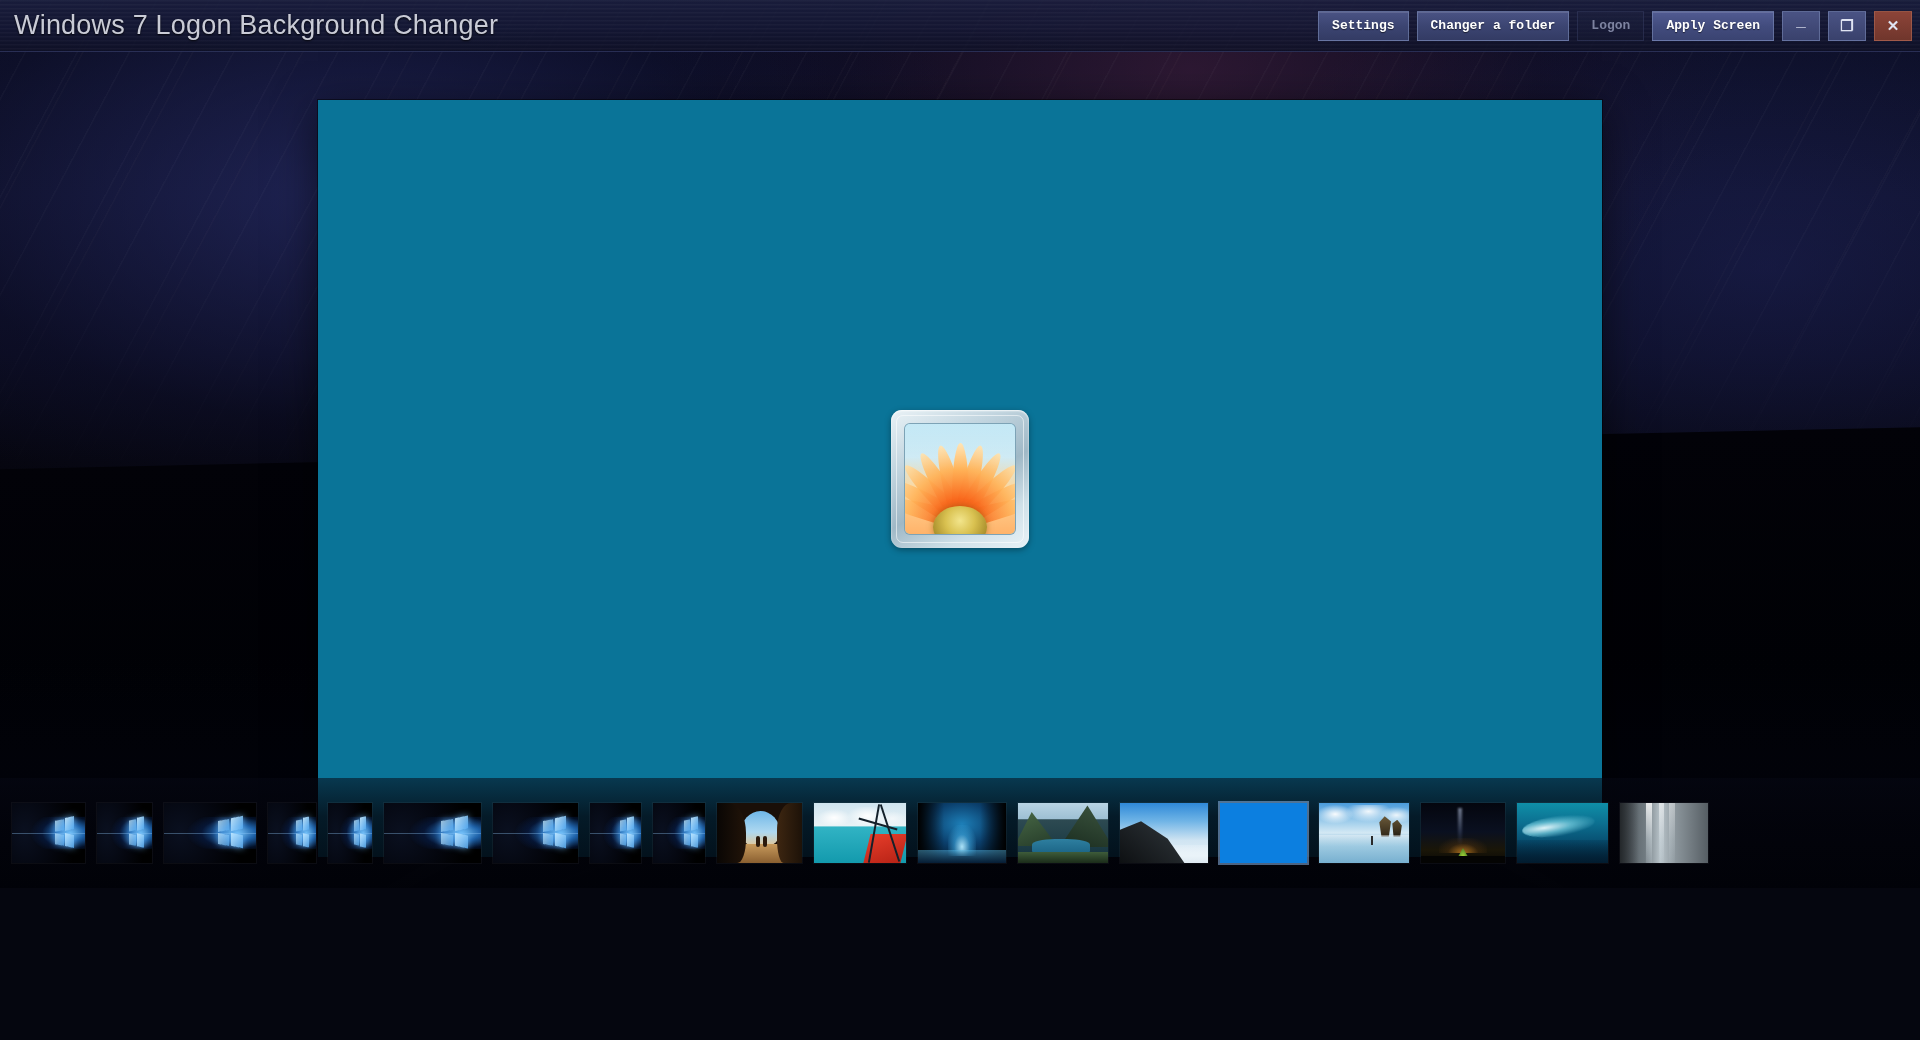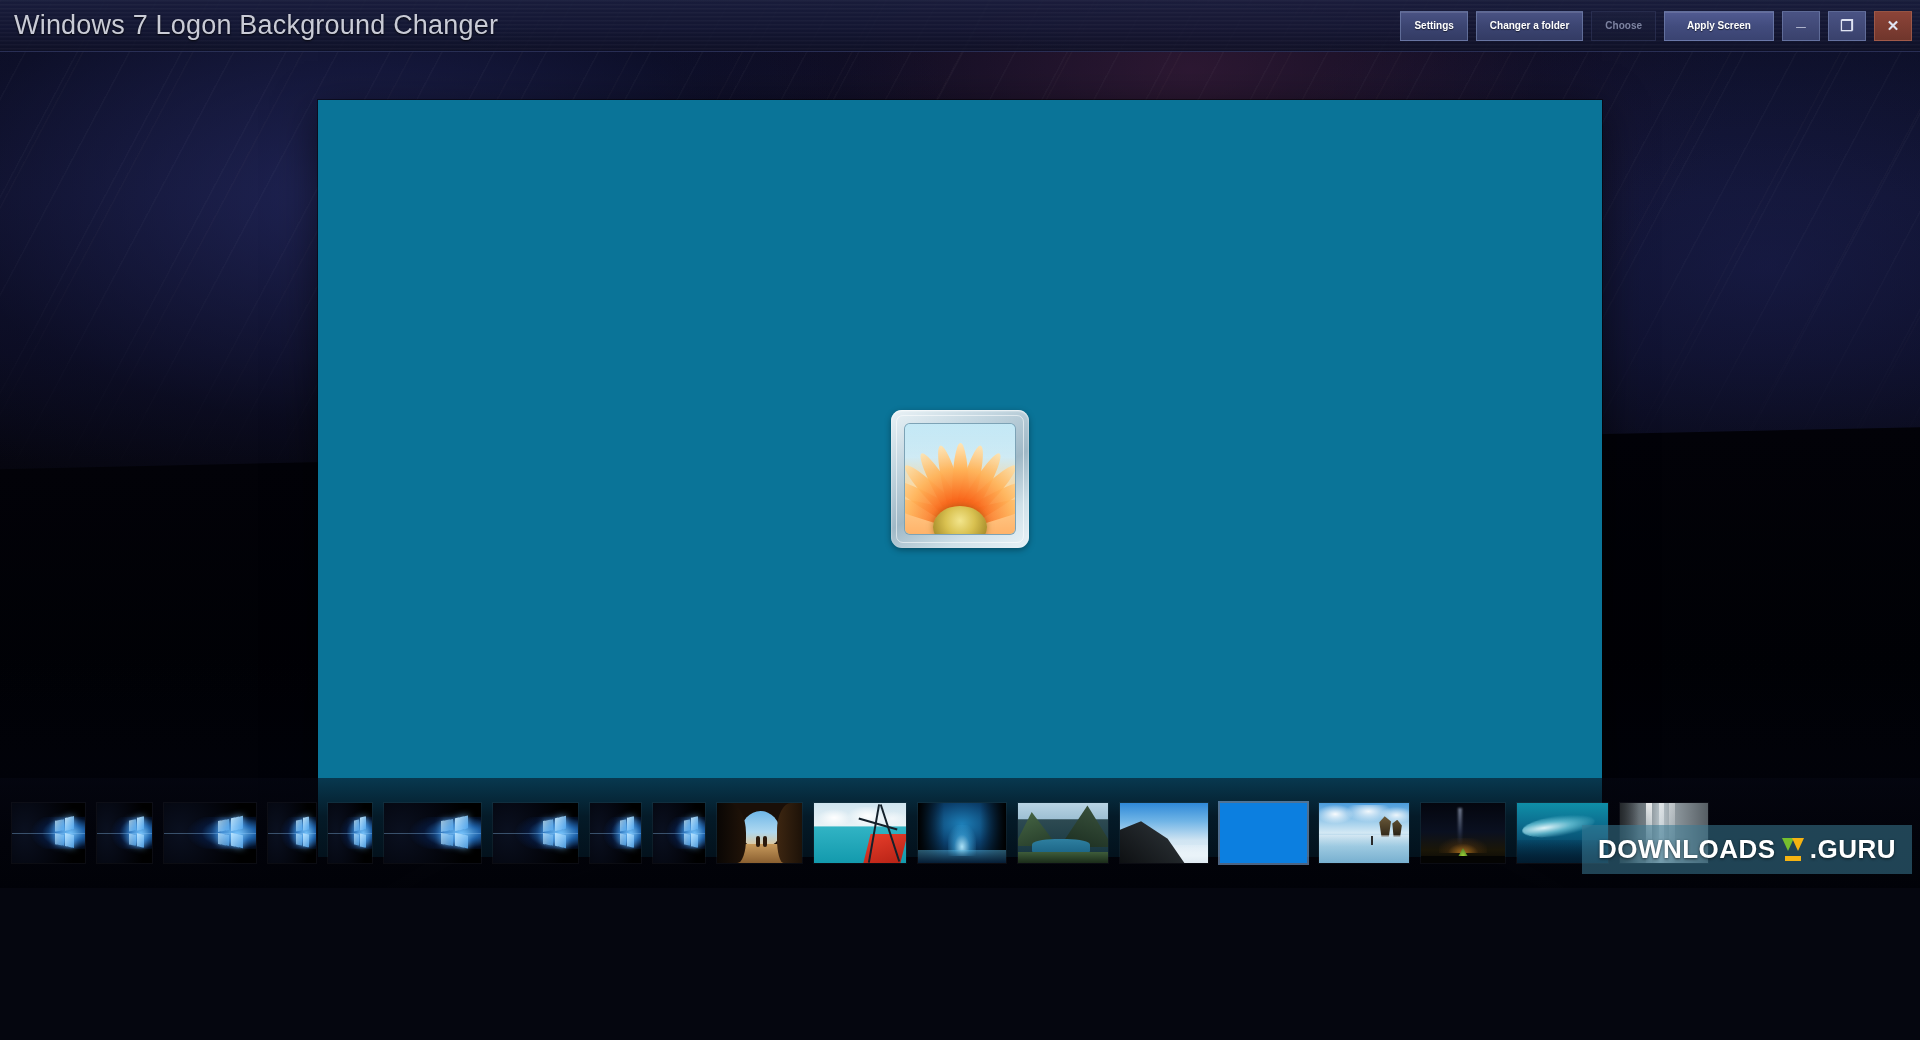--- a/index.html
+++ b/index.html
@@ -107,29 +107,30 @@
     gap: 8px;
     margin-right: 8px;
   }
   .tb-btn {
     height: 30px;
     min-width: 56px;
     padding: 0 13px;
     display: flex;
     align-items: center;
     justify-content: center;
-    font-size: 10px;
+    font-size: 13px;
     font-weight: bold;
     color: #ffffff;
     cursor: pointer;
     border: 1px solid rgba(130,145,190,0.55);
     background: linear-gradient(180deg, #4a5384 0%, #3c4572 50%, #333b64 100%);
     box-shadow: inset 0 1px 0 rgba(255,255,255,0.12);
     text-shadow: 0 1px 1px rgba(0,0,0,.55);
     white-space: nowrap;
+    font-family: Liberation Mono, monospace;
   }
   .tb-btn.disabled {
     color: #7d83a0;
     border: 1px solid rgba(70,78,120,0.35);
     background: linear-gradient(180deg, rgba(30,34,64,0.55) 0%, rgba(22,25,50,0.55) 100%);
     box-shadow: none;
     text-shadow: none;
     cursor: default;
   }
   .tb-btn.primary {
@@ -434,21 +435,21 @@
     <div class="arc-inner"></div>
     <div class="bottom-vignette"></div>
   </div>
 
   <div class="titlebar">
     <div class="app-title">Windows 7 Logon Background Changer</div>
     <div class="tb-spacer"></div>
     <div class="tb-buttons">
       <div class="tb-btn">Settings</div>
       <div class="tb-btn">Changer a folder</div>
-      <div class="tb-btn disabled">Choose</div>
+      <div class="tb-btn disabled">Logon</div>
       <div class="tb-btn primary">Apply Screen</div>
       <div class="win-btn">
         <span class="win-glyph min">_</span>
       </div>
       <div class="win-btn">
         <span class="win-glyph">❐</span>
       </div>
       <div class="win-btn close">
         <span class="win-glyph">✕</span>
       </div>
@@ -640,23 +641,14 @@
       <div class="thumb" style="width: 88px;">
         <div class="art-fall">
           <div class="dark"></div>
           <div class="streak" style="left:30%"></div>
           <div class="streak" style="left:44%;opacity:.7"></div>
           <div class="streak" style="left:56%;opacity:.5"></div>
         </div>
       </div>
     </div>
 
-  <div class="watermark">
-    <span class="wm-text">DOWNLOADS</span>
-    <span class="wm-icon">
-      <span class="arrow-l"></span>
-        <span class="arrow-r"></span>
-        <span class="bar"></span>
-    </span>
-    <span class="wm-text">.GURU</span>
-  </div>
 
 </div>
 
 </body></html>

